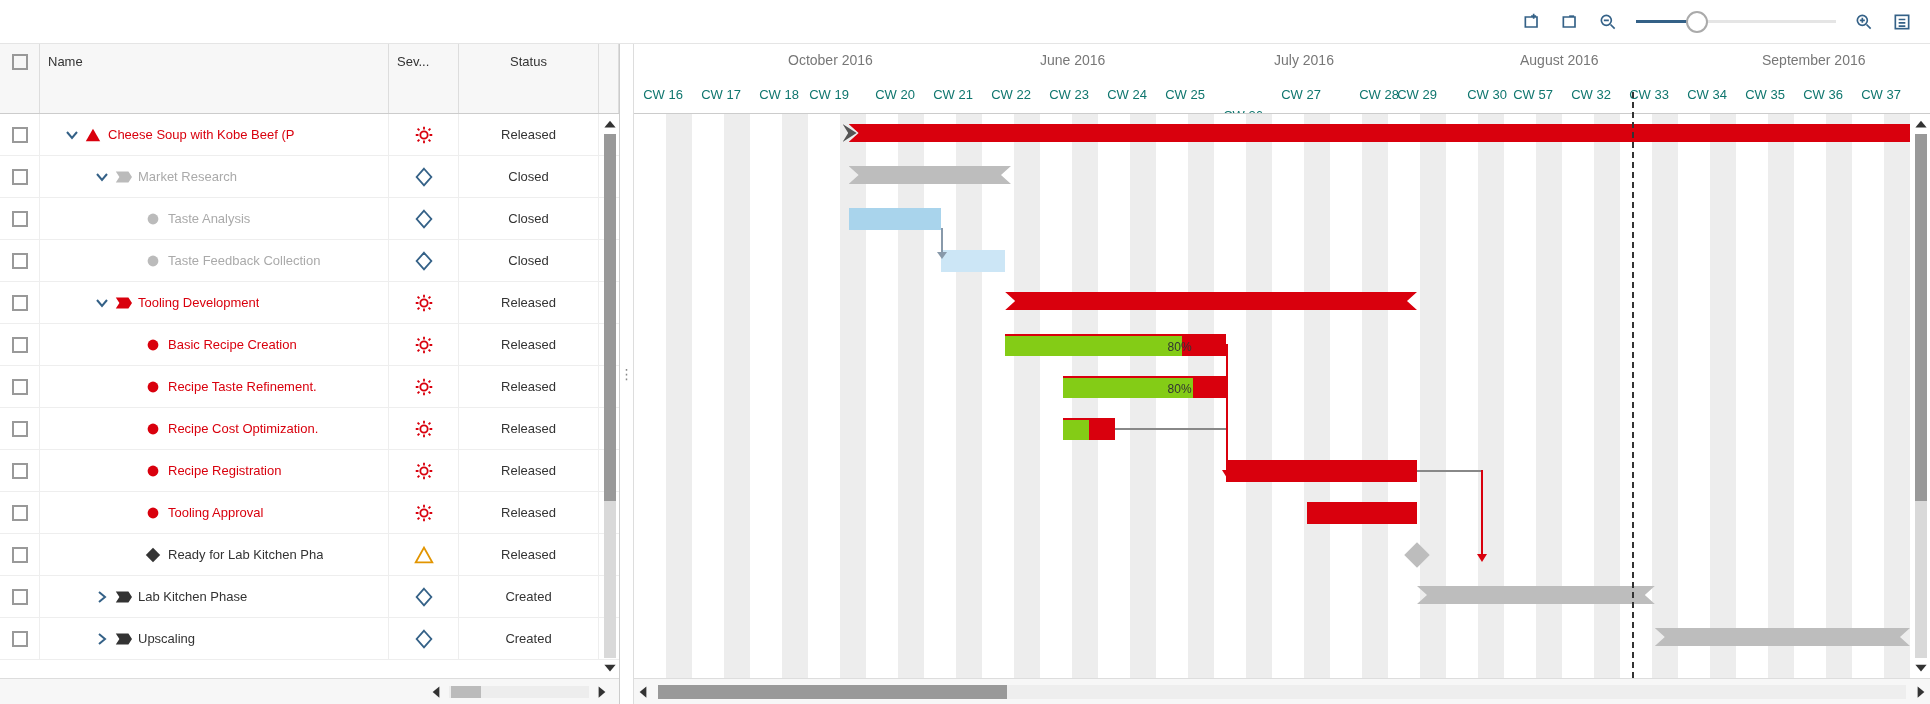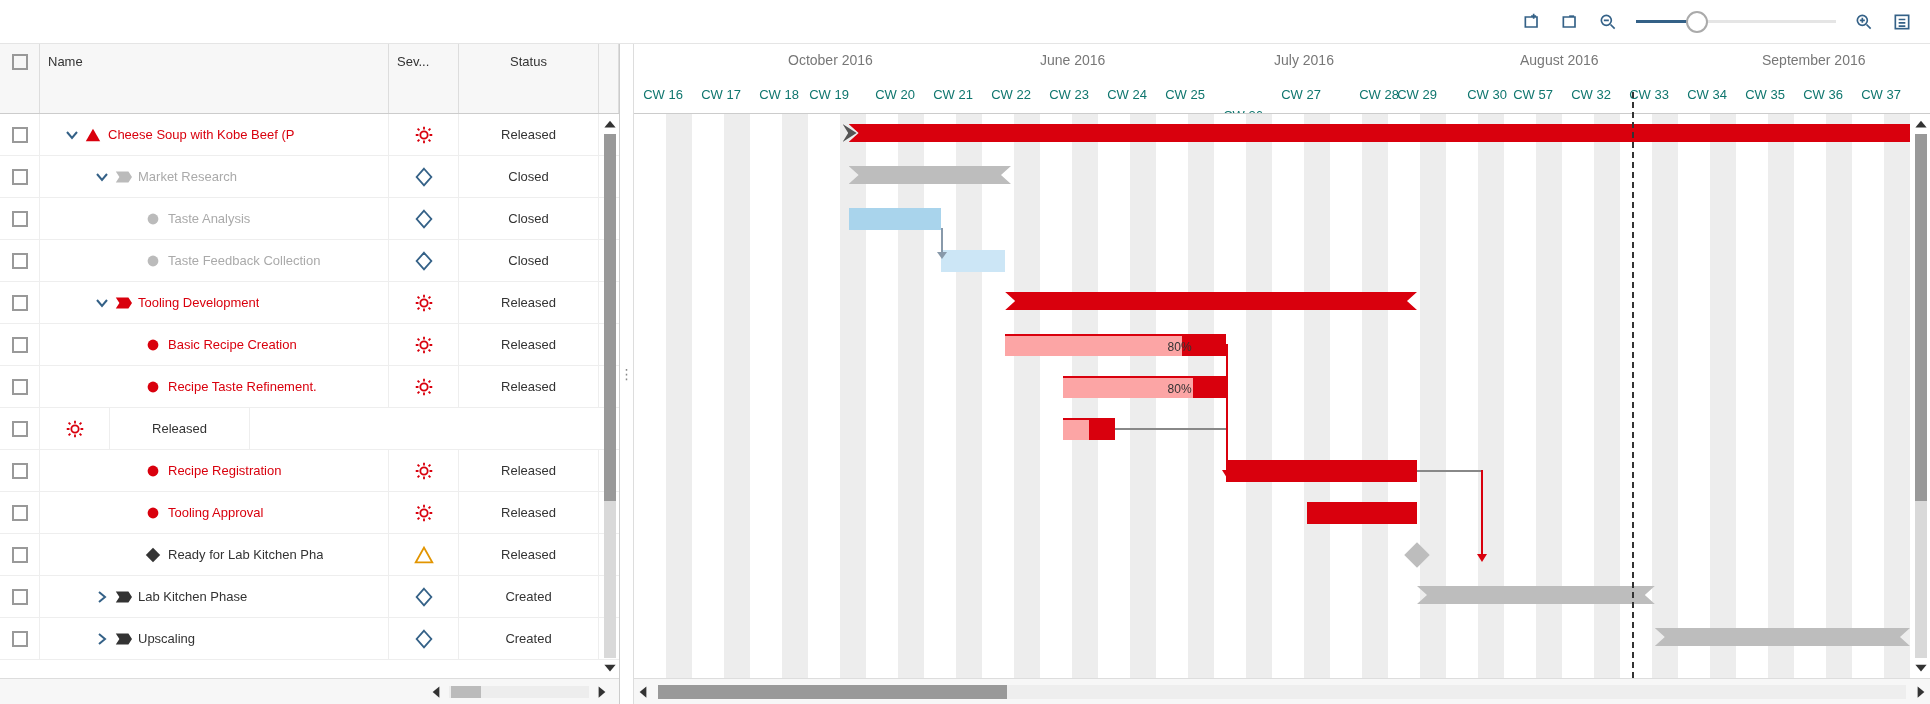--- a/index.html
+++ b/index.html
@@ -193,21 +193,21 @@
     flex:1;
     overflow:hidden;
   }
   .summary-bar {
     position:absolute; height:18px;
   }
   .summary-bar::before, .summary-bar::after {
     content:""; position:absolute; top:0; width:0;height:0;
   }
   .task-bar {
-    position:absolute; height:22px; background:#fca5a5;
+    position:absolute; height:22px; background:#84cc16;
     border-top:2px solid #d9000d;
   }
   .task-bar .done { position:absolute; top:0; bottom:0; right:0; background:#d9000d; }
   .task-bar .pct { position:absolute; right:34px; top:0; font-size:12px; color:#333; line-height:22px; }
   .solid-red { background:#d9000d; }
   .lightblue { background:#cce6f6; }
   .lightblue-mid { background:#a9d4ec; }
   .milestone {
     position:absolute; width:18px;height:18px; background:#bdbdbd;
     transform:rotate(45deg);
@@ -473,20 +473,30 @@
                 </svg>
               </span>
             </div>
     <div class="cell stat">Released</div>
     <div class="cell scrollcol"></div>
           </div>
           <div class="row">
     <div class="cell chk">
               <div class="chkbox"></div>
             </div>
+    <div class="cell name">
+      <span class="ind" style="width:78px"></span>
+      <span class="expander"></span>
+      <span style="width:18px;height:18px;display:inline-flex">
+                <svg viewBox="0 0 20 20">
+                  <circle cx="10" cy="10" r="6" fill="#d9000d"></circle>
+                </svg>
+              </span>
+      <span class="lbl red">Recipe Cost Optimization.</span>
+    </div>
     <div class="cell sev">
               <span style="width:22px;height:22px;display:inline-flex">
                 <svg viewBox="0 0 24 24">
                   <g stroke="#d9000d" stroke-width="2" fill="none">
                     <circle cx="12" cy="12" r="4"></circle>
                     <path d="M12 3v3M12 18v3M3 12h3M18 12h3M5 5l2 2M17 17l2 2M19 5l-2 2M7 17l-2 2"></path>
                   </g>
                 </svg>
               </span>
             </div>

